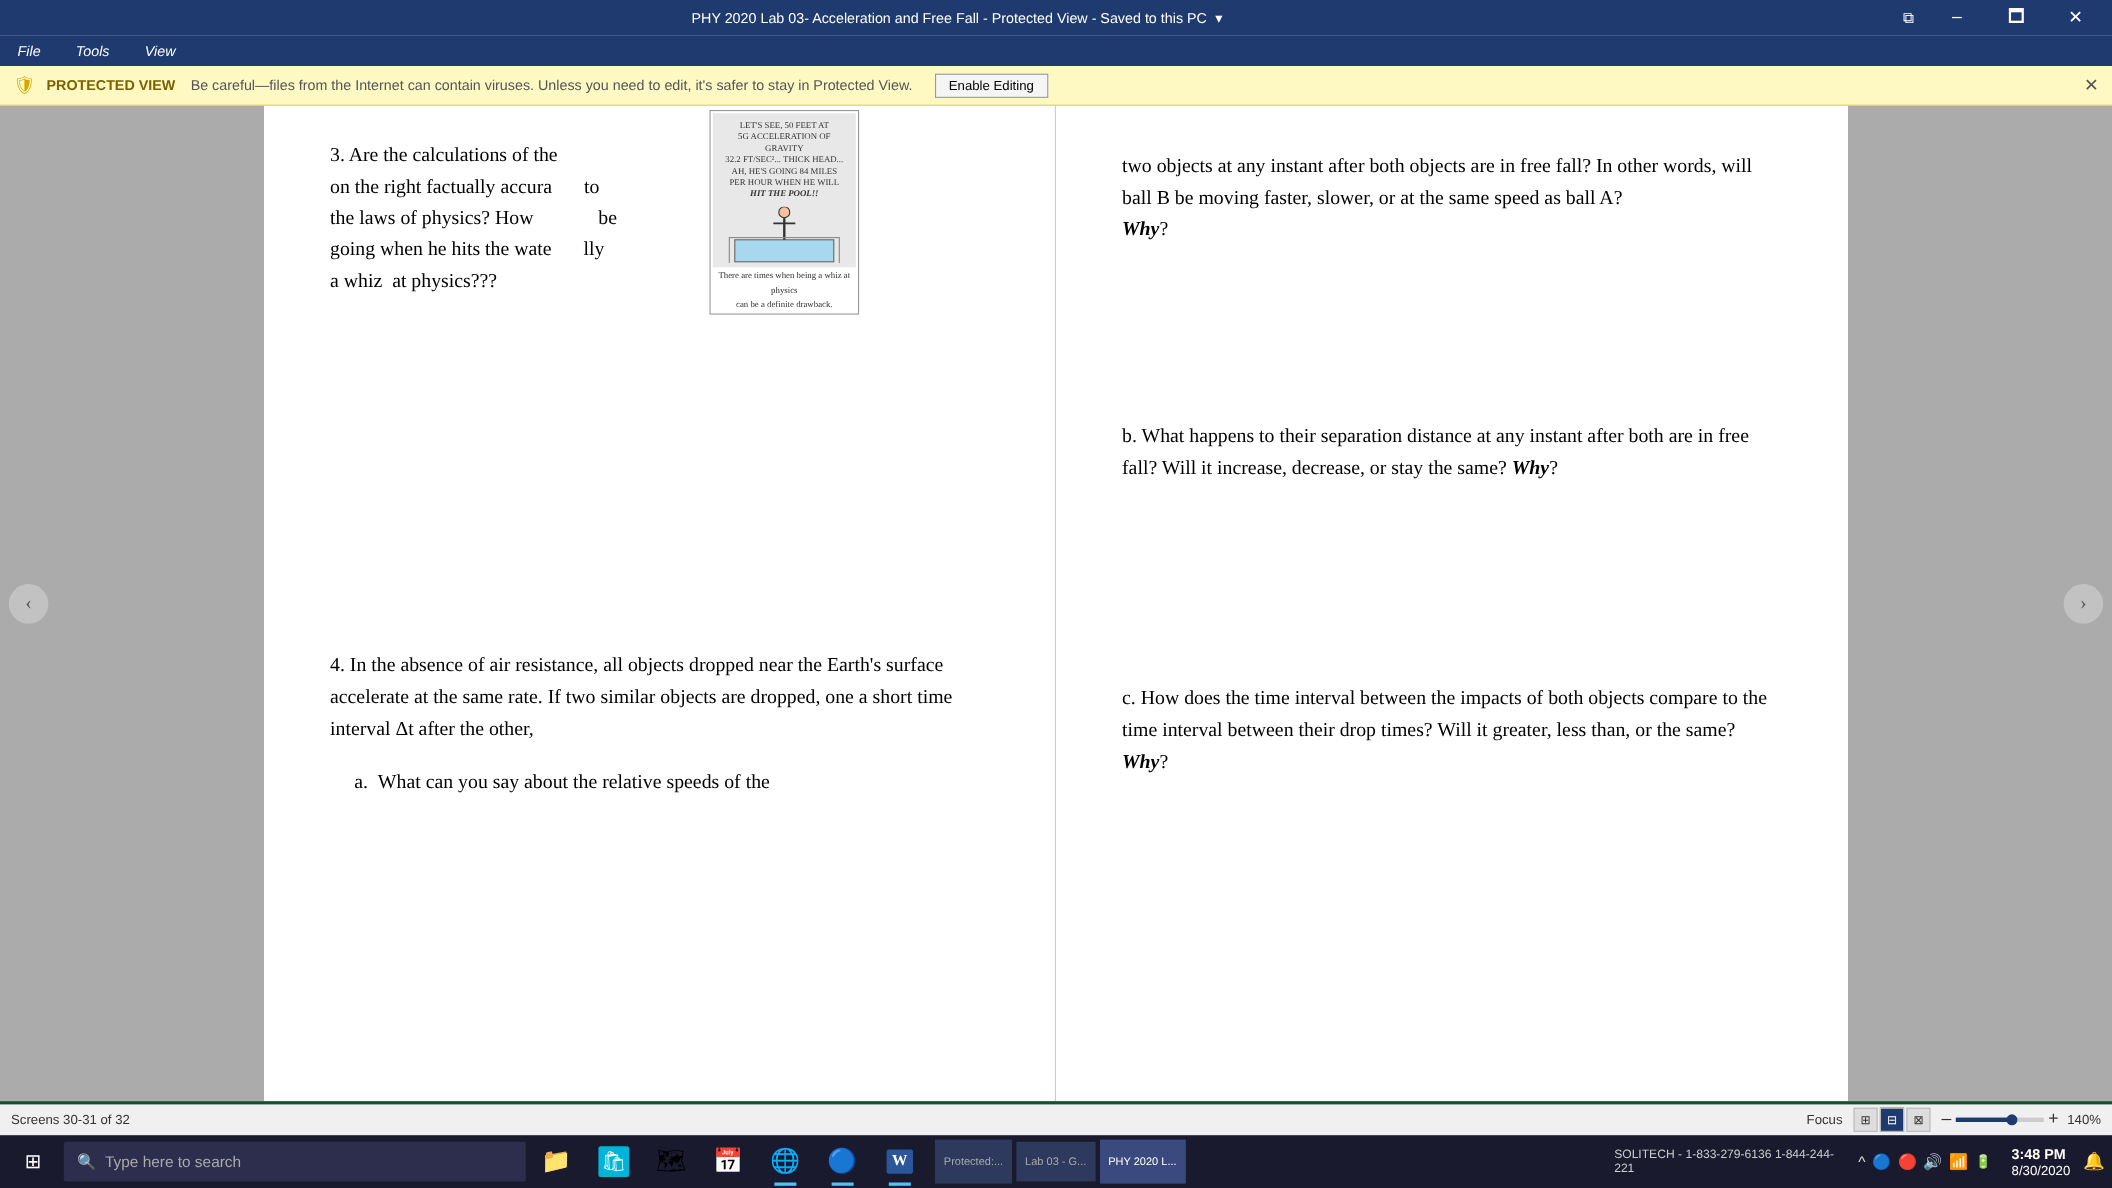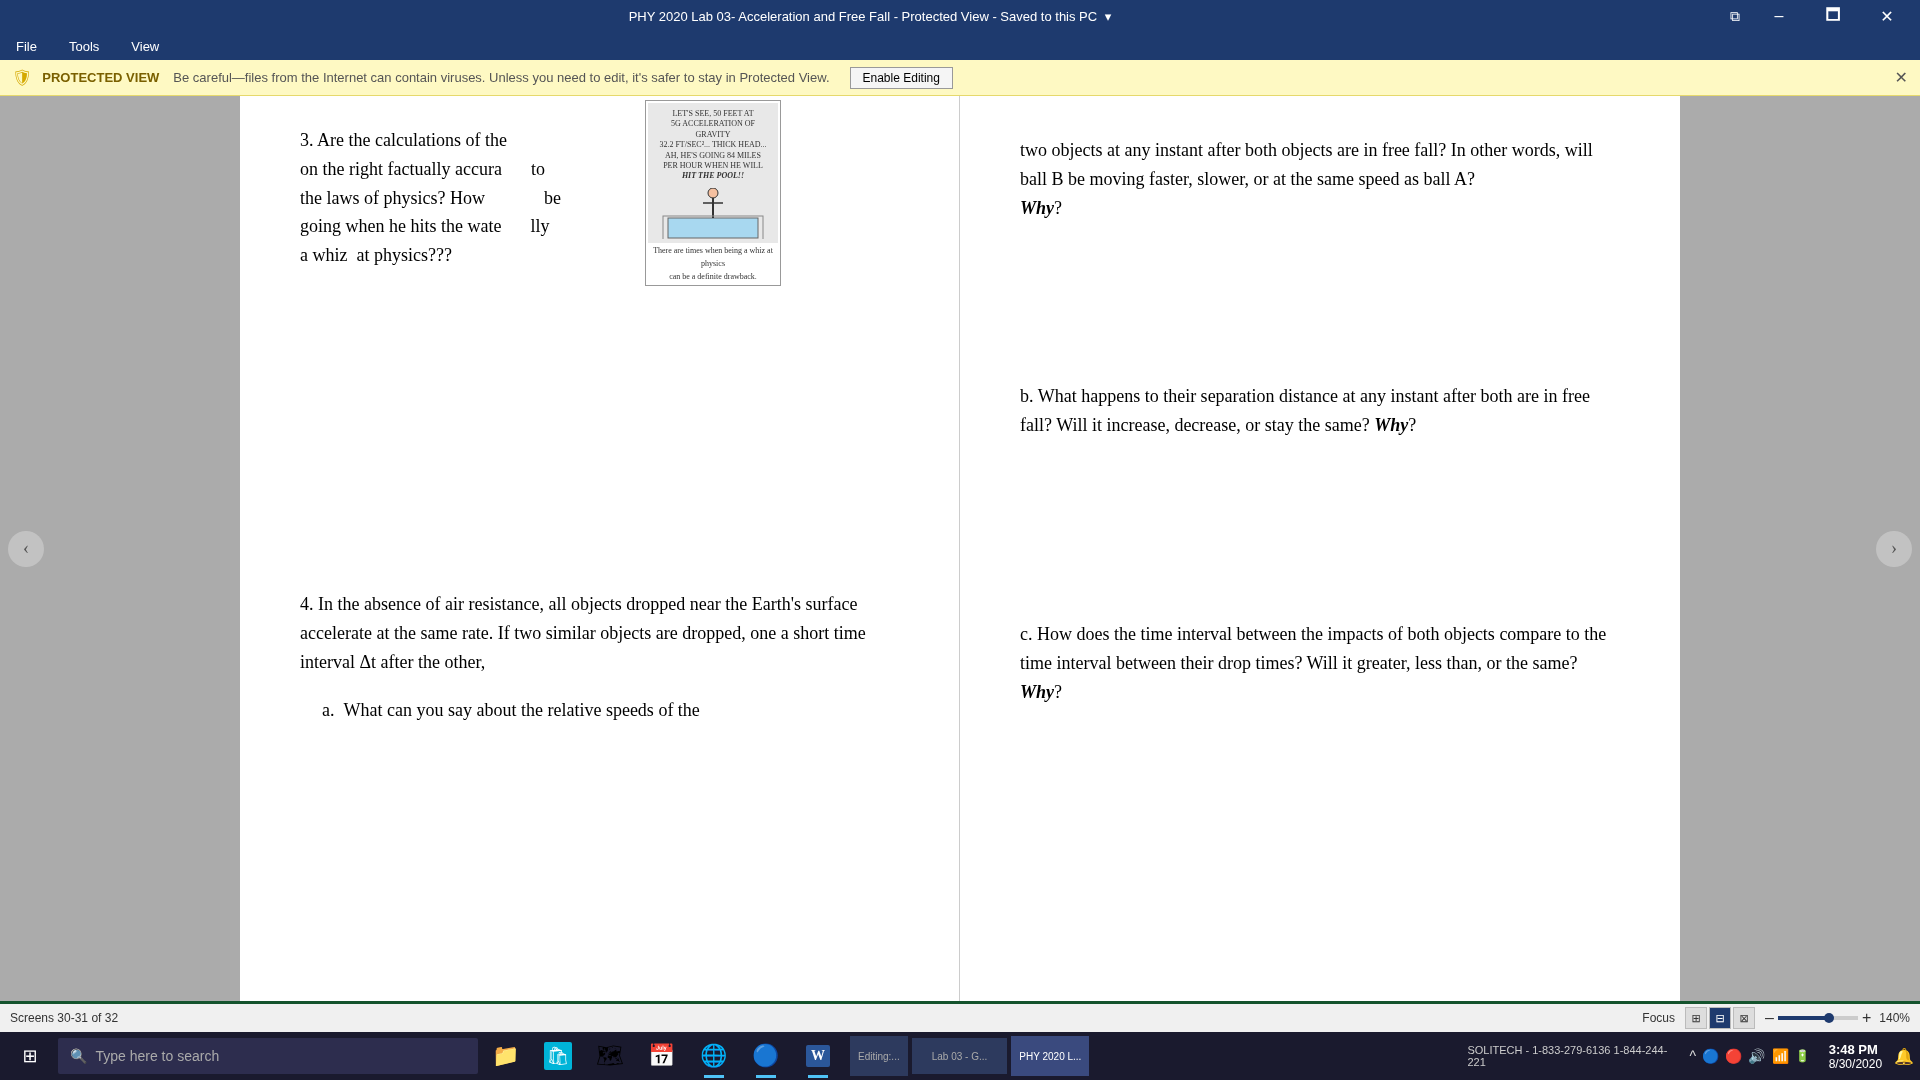--- a/index.html
+++ b/index.html
@@ -30,21 +30,21 @@
       background: #1e3a6e;
       color: #fff;
       height: 28px;
       display: flex;
       align-items: center;
       padding: 0 10px;
       gap: 20px;
       font-size: 13px;
       font-family: 'Segoe UI', sans-serif;
     }
-    .menu-item { cursor: pointer; padding: 2px 6px; }
+    .menu-item { cursor: pointer; padding: 2px 6px; font-style: italic; }
 
     
     #protected-bar {
       background: #fef9c3;
       border-bottom: 1px solid #e6d96c;
       height: 36px;
       display: flex;
       align-items: center;
       padding: 0 12px;
       gap: 10px;
@@ -426,22 +426,22 @@
     <span class="app-icon" style="color:#00adef;font-size:22px;">🌐</span>
   </div>
   <div class="taskbar-app active">
     <span class="app-icon">🔵</span>
   </div>
   <div class="taskbar-app active">
     <span class="app-icon" style="background:#2b579a;color:#fff;padding:3px 5px;font-weight:bold;font-size:14px;font-family:serif;border-radius:2px;">W</span>
   </div>
 
   <div style="display:flex;align-items:center;gap:4px;margin-left:4px;">
-    <div style="background:#2d3a5e;color:#aaa;font-size:10px;padding:2px 8px;cursor:pointer;height:40px;display:flex;align-items:center;max-width:140px;overflow:hidden;">Editing:...</div>
-    <div style="background:#2d3a5e;color:#aaa;font-size:10px;padding:2px 20px;cursor:pointer;height:36px;display:flex;align-items:center;max-width:120px;overflow:hidden;">Lab 03 - G...</div>
+    <div style="background:#2d3a5e;color:#aaa;font-size:10px;padding:2px 8px;cursor:pointer;height:40px;display:flex;align-items:center;max-width:140px;overflow:hidden;">Protected:...</div>
+    <div style="background:#2d3a5e;color:#aaa;font-size:10px;padding:2px 8px;cursor:pointer;height:36px;display:flex;align-items:center;max-width:120px;overflow:hidden;">Lab 03 - G...</div>
     <div style="background:#3a4a7e;color:#fff;font-size:10px;padding:2px 8px;cursor:pointer;height:40px;display:flex;align-items:center;max-width:140px;overflow:hidden;">PHY 2020 L...</div>
   </div>
 
   <div class="taskbar-right">
     <div style="font-size:11px;color:#ccc;padding:0 8px;cursor:pointer;max-width:220px;overflow:hidden;">SOLITECH - 1-833-279-6136 1-844-244-221</div>
     <div class="taskbar-right-group">
       <span class="system-icon">^</span>
       <span class="system-icon">🔵</span>
       <span class="system-icon">🔴</span>
       <span class="system-icon">🔊</span>

